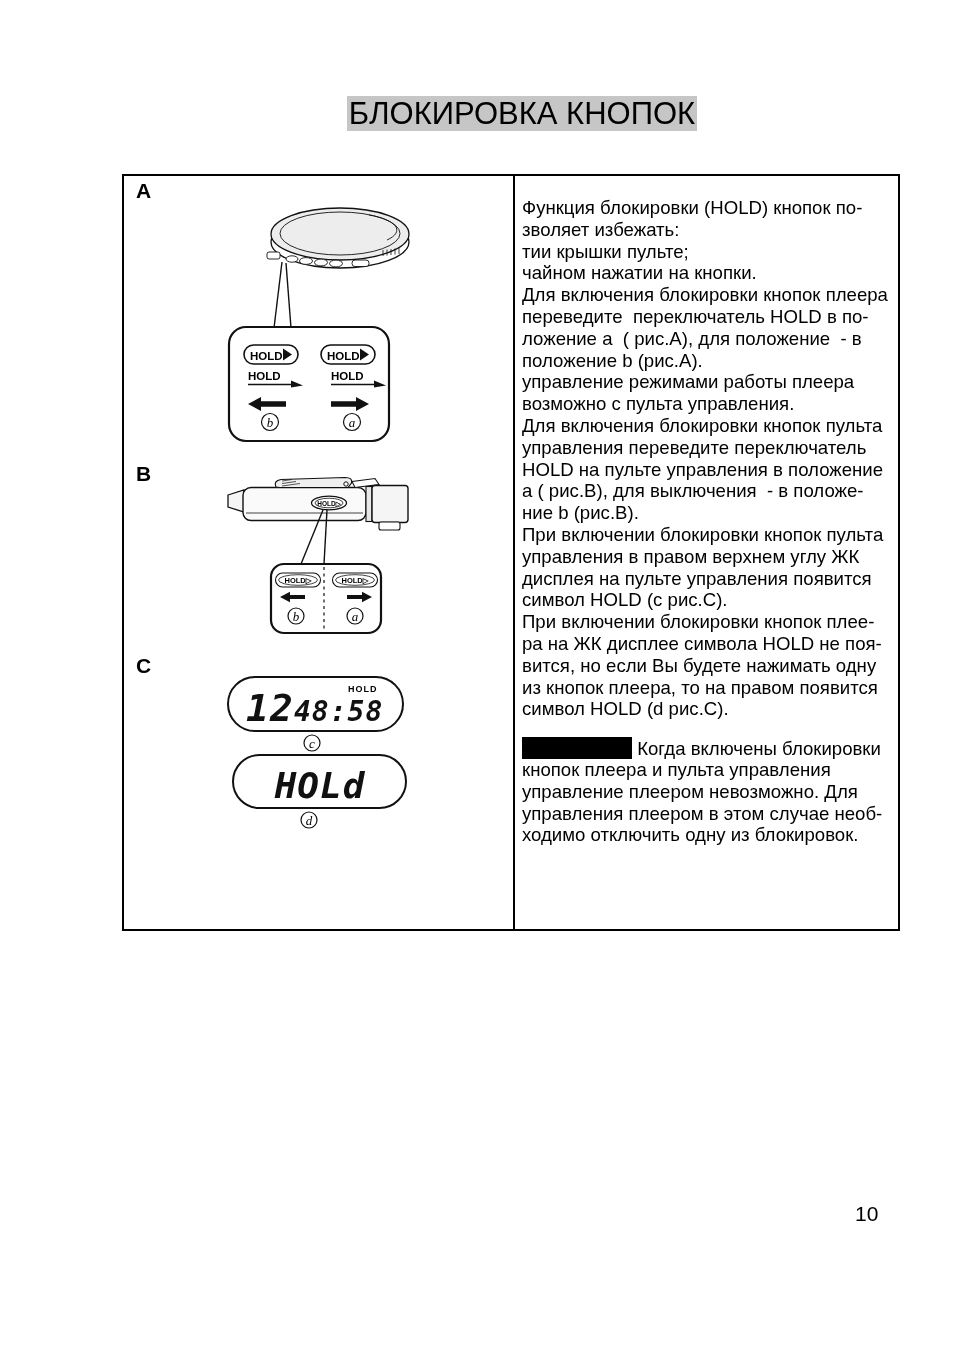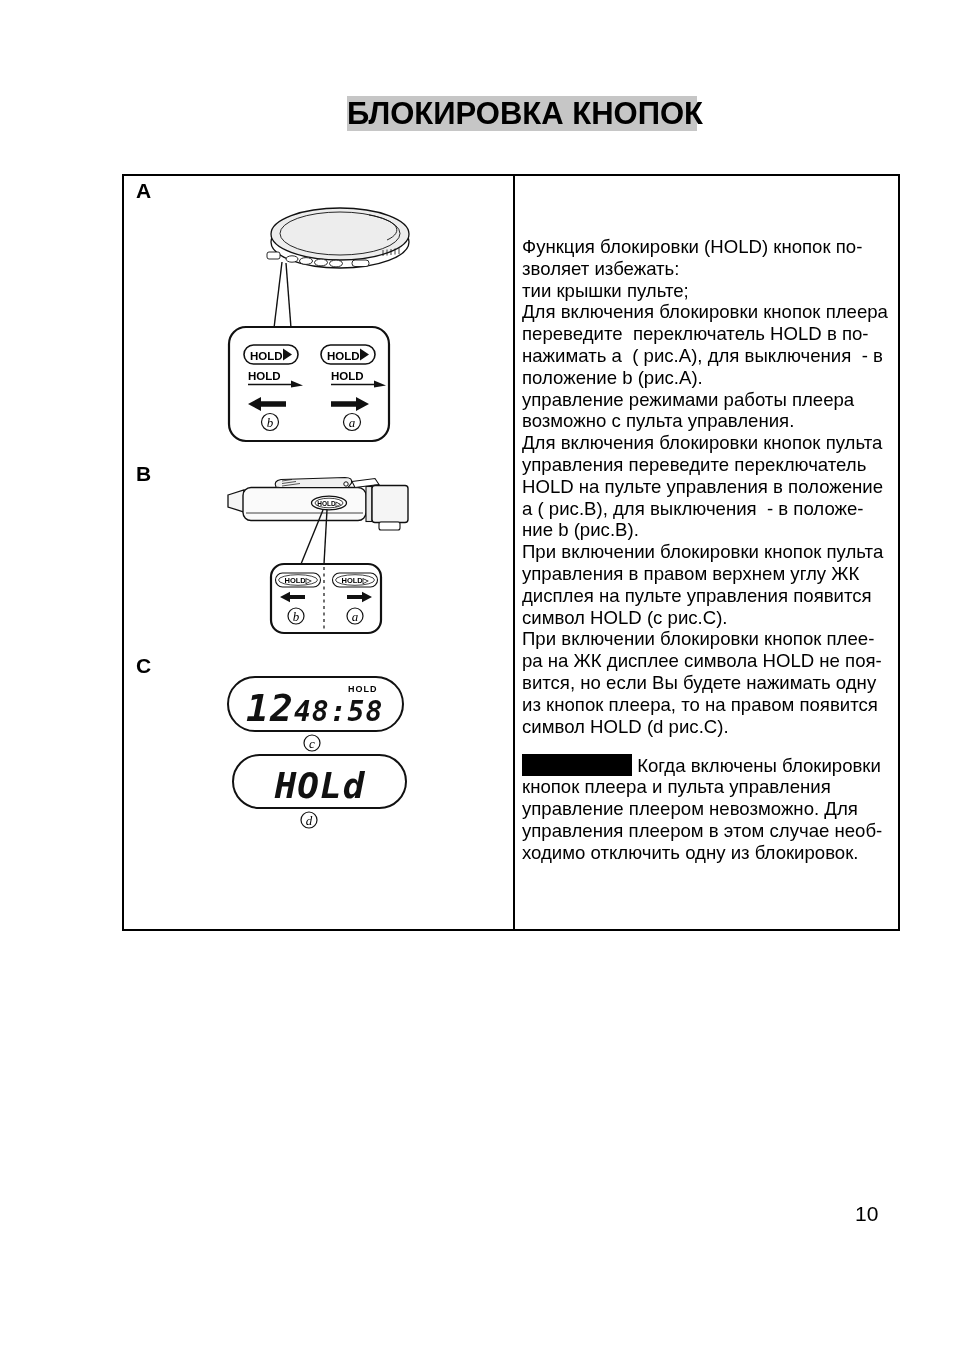--- a/index.html
+++ b/index.html
@@ -1,24 +1,24 @@
 <!DOCTYPE html>
 <html><head>
 <meta charset="utf-8">
 <style>
   html,body{margin:0;padding:0;background:#fff;}
   .page{position:relative;width:954px;height:1351px;background:#ffffff;
         font-family:"Liberation Sans",sans-serif;color:#000;overflow:hidden;}
   .title{position:absolute;left:347px;top:96px;width:350px;height:35px;
-         background:#c6c6c6;font-size:31px;font-weight:bold;text-align:center;
+         background:#c6c6c6;font-size:31px;font-weight:normal;text-align:center;
          line-height:35px;white-space:nowrap;}
   .doc-table{position:absolute;left:122px;top:174px;width:778px;height:757px;
              border:2px solid #000;box-sizing:border-box;display:flex;}
   .cell-left{width:391px;border-right:2px solid #000;box-sizing:border-box;position:relative;}
-  .cell-right{flex:1;padding:21px 5px 0 7px;box-sizing:border-box;margin-top:39px;}
+  .cell-right{flex:1;padding:21px 5px 0 7px;box-sizing:border-box;}
   .tline{white-space:pre;font-size:18.6px;line-height:21.8px;height:21.8px;}
   .note{margin-top:17px;}
   .black-box{display:inline-block;width:110px;height:22px;background:#000;vertical-align:-4px;}
   .page-number{position:absolute;left:855px;top:1202px;
                font-family:Liberation Sans, sans-serif;font-size:21px;}
   .fig-label{font-size:21px;font-weight:bold;font-family:"Liberation Sans",sans-serif;fill:#000;}
   .circ-letter{font-family:"Liberation Serif",serif;font-style:italic;font-size:13px;fill:#000;}
   .lcd{font-family:"DejaVu Sans Mono",monospace;font-weight:bold;font-style:italic;
        letter-spacing:1px;fill:#111;}
   .svg-sans{font-family:"Liberation Sans",sans-serif;fill:#000;}
@@ -164,23 +164,24 @@
         </g>
 
       </svg>
     </div>
 
     <div class="cell-right">
       <div>
           <div class="tline">Функция блокировки (HOLD) кнопок по-</div>
           <div class="tline">зволяет избежать:</div>
           <div class="tline">тии крышки пульте;</div>
+          <div class="tline">чайном нажатии на кнопки.</div>
           <div class="tline">Для включения блокировки кнопок плеера</div>
           <div class="tline">переведите  переключатель HOLD в по-</div>
-          <div class="tline">нажимать a  ( рис.А), для выключения  - в</div>
+          <div class="tline">ложение a  ( рис.А), для положение  - в</div>
           <div class="tline">положение b (рис.А).</div>
           <div class="tline">управление режимами работы плеера</div>
           <div class="tline">возможно с пульта управления.</div>
           <div class="tline">Для включения блокировки кнопок пульта</div>
           <div class="tline">управления переведите переключатель</div>
           <div class="tline">HOLD на пульте управления в положение</div>
           <div class="tline">a ( рис.В), для выключения  - в положе-</div>
           <div class="tline">ние b (рис.В).</div>
           <div class="tline">При включении блокировки кнопок пульта</div>
           <div class="tline">управления в правом верхнем углу ЖК</div>

